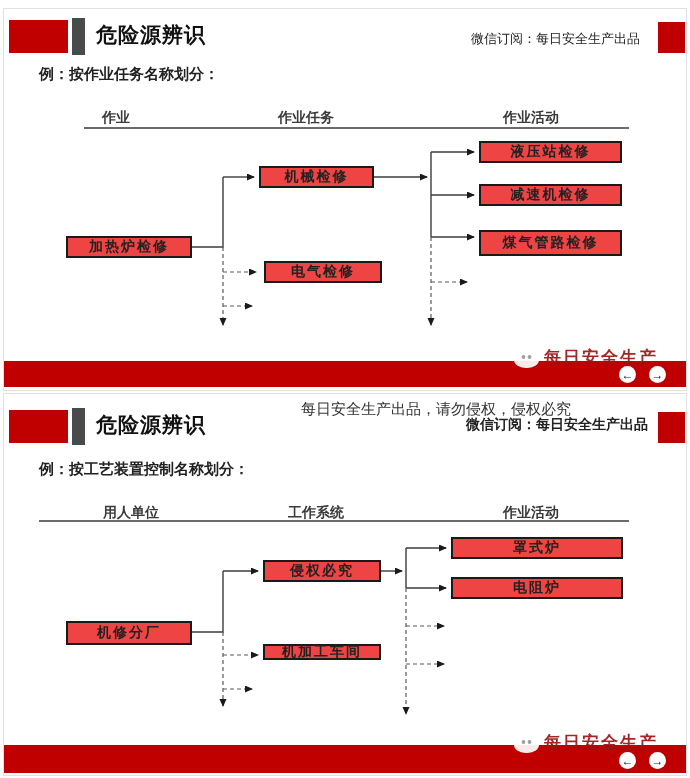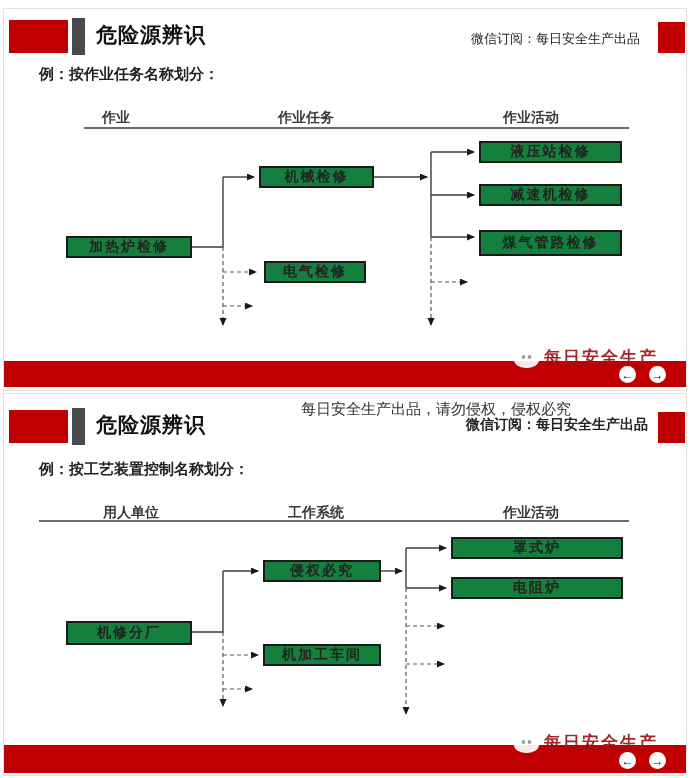--- a/index.html
+++ b/index.html
@@ -9,21 +9,21 @@
   #slide2{top:393px;}
   .accent{position:absolute;background:#c00000;}
   .titlebar-gray{position:absolute;background:#4a4a4a;}
   .slide-title{position:absolute;font-size:21px;font-weight:800;letter-spacing:1px;color:#111;white-space:nowrap;}
   .subscribe{position:absolute;font-size:13px;color:#222;white-space:nowrap;}
   .subscribe.big{font-size:14px;font-weight:700;}
   .copyright{position:absolute;font-size:15px;color:#333;white-space:nowrap;}
   .example{position:absolute;font-size:15px;font-weight:700;color:#222;white-space:nowrap;}
   .colhdr{position:absolute;transform:translateX(-50%);font-size:14px;font-weight:700;color:#3a3a3a;white-space:nowrap;}
   .rule{position:absolute;height:2px;background:#6b6b6b;}
-  .fbox{position:absolute;background:#15803d;border:2px solid #1a1a1a;box-sizing:border-box;display:flex;align-items:center;justify-content:center;font-size:14px;font-weight:700;color:#222;letter-spacing:2px;white-space:nowrap;}
+  .fbox{position:absolute;background:#ef4444;border:2px solid #1a1a1a;box-sizing:border-box;display:flex;align-items:center;justify-content:center;font-size:14px;font-weight:700;color:#222;letter-spacing:2px;white-space:nowrap;}
   .connectors{position:absolute;left:0;top:0;pointer-events:none;}
   .footer-bar{position:absolute;left:0;right:0;height:26px;background:#c00000;}
   .watermark{position:absolute;display:flex;align-items:center;gap:5px;z-index:3;color:#9b1414;font-size:17px;font-weight:700;letter-spacing:2px;opacity:.92;white-space:nowrap;}
   .bubble{width:25px;height:20px;border-radius:55% 55% 50% 50%/60% 60% 45% 45%;position:relative;flex:0 0 auto;
     background:radial-gradient(circle at 38% 45%,#9a9a9a 1.6px,transparent 2.2px),radial-gradient(circle at 62% 45%,#9a9a9a 1.6px,transparent 2.2px),#fff;}
   .bubble:before{content:"";position:absolute;left:-7px;top:-5px;width:11px;height:10px;background:#fff;border-radius:50%;}
   .nav{position:absolute;display:flex;gap:13px;z-index:4;}
   .navbtn{width:17px;height:17px;border-radius:50%;background:#fff;border:none;padding:0;display:flex;align-items:center;justify-content:center;cursor:pointer;}
   .navbtn span{font-size:12px;font-weight:900;color:#151515;line-height:1;}
 </style>
@@ -63,21 +63,21 @@
       <path d="M219,238 V316" marker-end="url(#ah1)"></path>
       <path d="M219,263 H252" marker-end="url(#ah1)"></path>
       <path d="M219,297 H248" marker-end="url(#ah1)"></path>
       <path d="M427,228 V316" marker-end="url(#ah1)"></path>
       <path d="M427,273 H463" marker-end="url(#ah1)"></path>
     </g>
   </svg>
 
   <div class="fbox" style="left:62px;top:227px;width:126px;height:22px;">加热炉检修</div>
   <div class="fbox" style="left:255px;top:157px;width:115px;height:22px;">机械检修</div>
-  <div class="fbox" style="left:260px;top:252px;width:102px;height:22px;">电气检修</div>
+  <div class="fbox" style="left:260px;top:252px;width:118px;height:22px;">电气检修</div>
   <div class="fbox" style="left:475px;top:132px;width:143px;height:22px;">液压站检修</div>
   <div class="fbox" style="left:475px;top:175px;width:143px;height:22px;">减速机检修</div>
   <div class="fbox" style="left:475px;top:221px;width:143px;height:26px;">煤气管路检修</div>
 
   <div class="footer-bar" style="top:352px;"></div>
   <div class="watermark" style="right:28px;top:337px;">
     <span class="bubble"></span>
     <span>每日安全生产</span>
   </div>
   <div class="nav" style="right:20px;top:357px;">
@@ -124,21 +124,21 @@
       <path d="M219,261 H254" marker-end="url(#ah2)"></path>
       <path d="M219,295 H248" marker-end="url(#ah2)"></path>
       <path d="M402,194 V320" marker-end="url(#ah2)"></path>
       <path d="M402,232 H440" marker-end="url(#ah2)"></path>
       <path d="M402,270 H440" marker-end="url(#ah2)"></path>
     </g>
   </svg>
 
   <div class="fbox" style="left:62px;top:227px;width:126px;height:24px;">机修分厂</div>
   <div class="fbox" style="left:259px;top:166px;width:118px;height:22px;">侵权必究</div>
-  <div class="fbox" style="left:259px;top:250px;width:118px;height:22px;">机加工车间</div>
+  <div class="fbox" style="left:259px;top:250px;width:118px;height:16px;">机加工车间</div>
   <div class="fbox" style="left:447px;top:143px;width:172px;height:22px;">罩式炉</div>
   <div class="fbox" style="left:447px;top:183px;width:172px;height:22px;">电阻炉</div>
 
   <div class="footer-bar" style="top:351px;height:28px;"></div>
   <div class="watermark" style="right:28px;top:337px;">
     <span class="bubble"></span>
     <span>每日安全生产</span>
   </div>
   <div class="nav" style="right:20px;top:358px;">
     <button class="navbtn">

